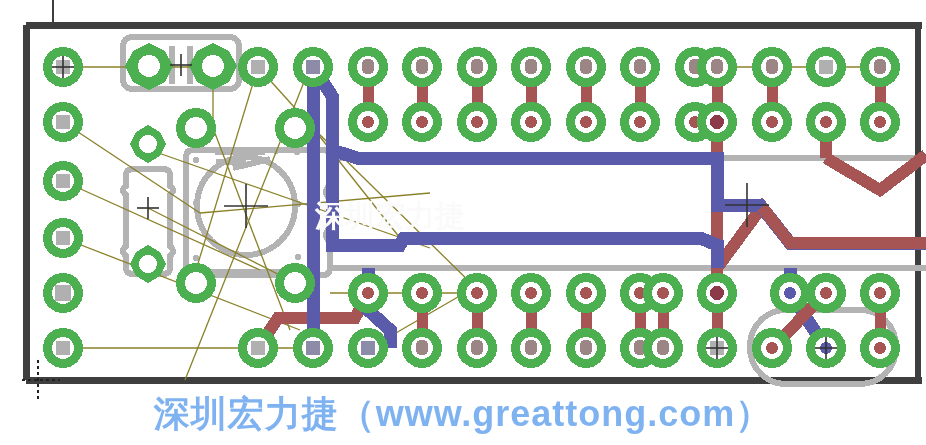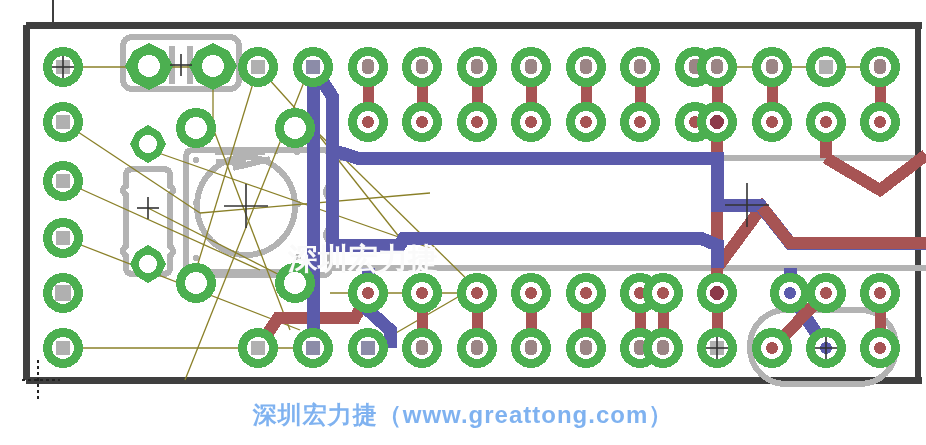--- a/index.html
+++ b/index.html
@@ -3,28 +3,28 @@
 <meta charset="utf-8">
 <style>
   html,body{margin:0;padding:0;background:#ffffff;}
   body{font-family:"Liberation Sans",sans-serif;}
   #app{position:relative;width:926px;height:445px;background:#ffffff;overflow:hidden;}
   #pcb{position:absolute;left:0;top:0;width:926px;height:445px;}
   #watermark{
     position:absolute;left:0;top:392px;width:926px;height:45px;
     display:flex;align-items:center;justify-content:center;
     font-family:"Liberation Sans",sans-serif;
-    font-size:24px;font-weight:bold;color:#7fb2f0;
+    font-size:36px;font-weight:bold;color:#7fb2f0;
     letter-spacing:1px;white-space:nowrap;
     pointer-events:none;
   }
   #ghost{
-    position:absolute;left:288px;top:196px;width:300px;height:40px;
+    position:absolute;left:315px;top:196px;width:300px;height:40px;
     font-family:"Liberation Sans",sans-serif;font-size:30px;font-weight:bold;
-    color:#fafafa;pointer-events:none;margin-top:43px;
+    color:#fafafa;pointer-events:none;
   }
 </style>
 </head>
 <body>
 
 <div id="app">
 
   <svg id="pcb" viewBox="0 0 926 445" width="926" height="445" xmlns="http://www.w3.org/2000/svg" shape-rendering="crispEdges">
 
     <rect x="0" y="0" width="926" height="445" fill="#ffffff"></rect>

